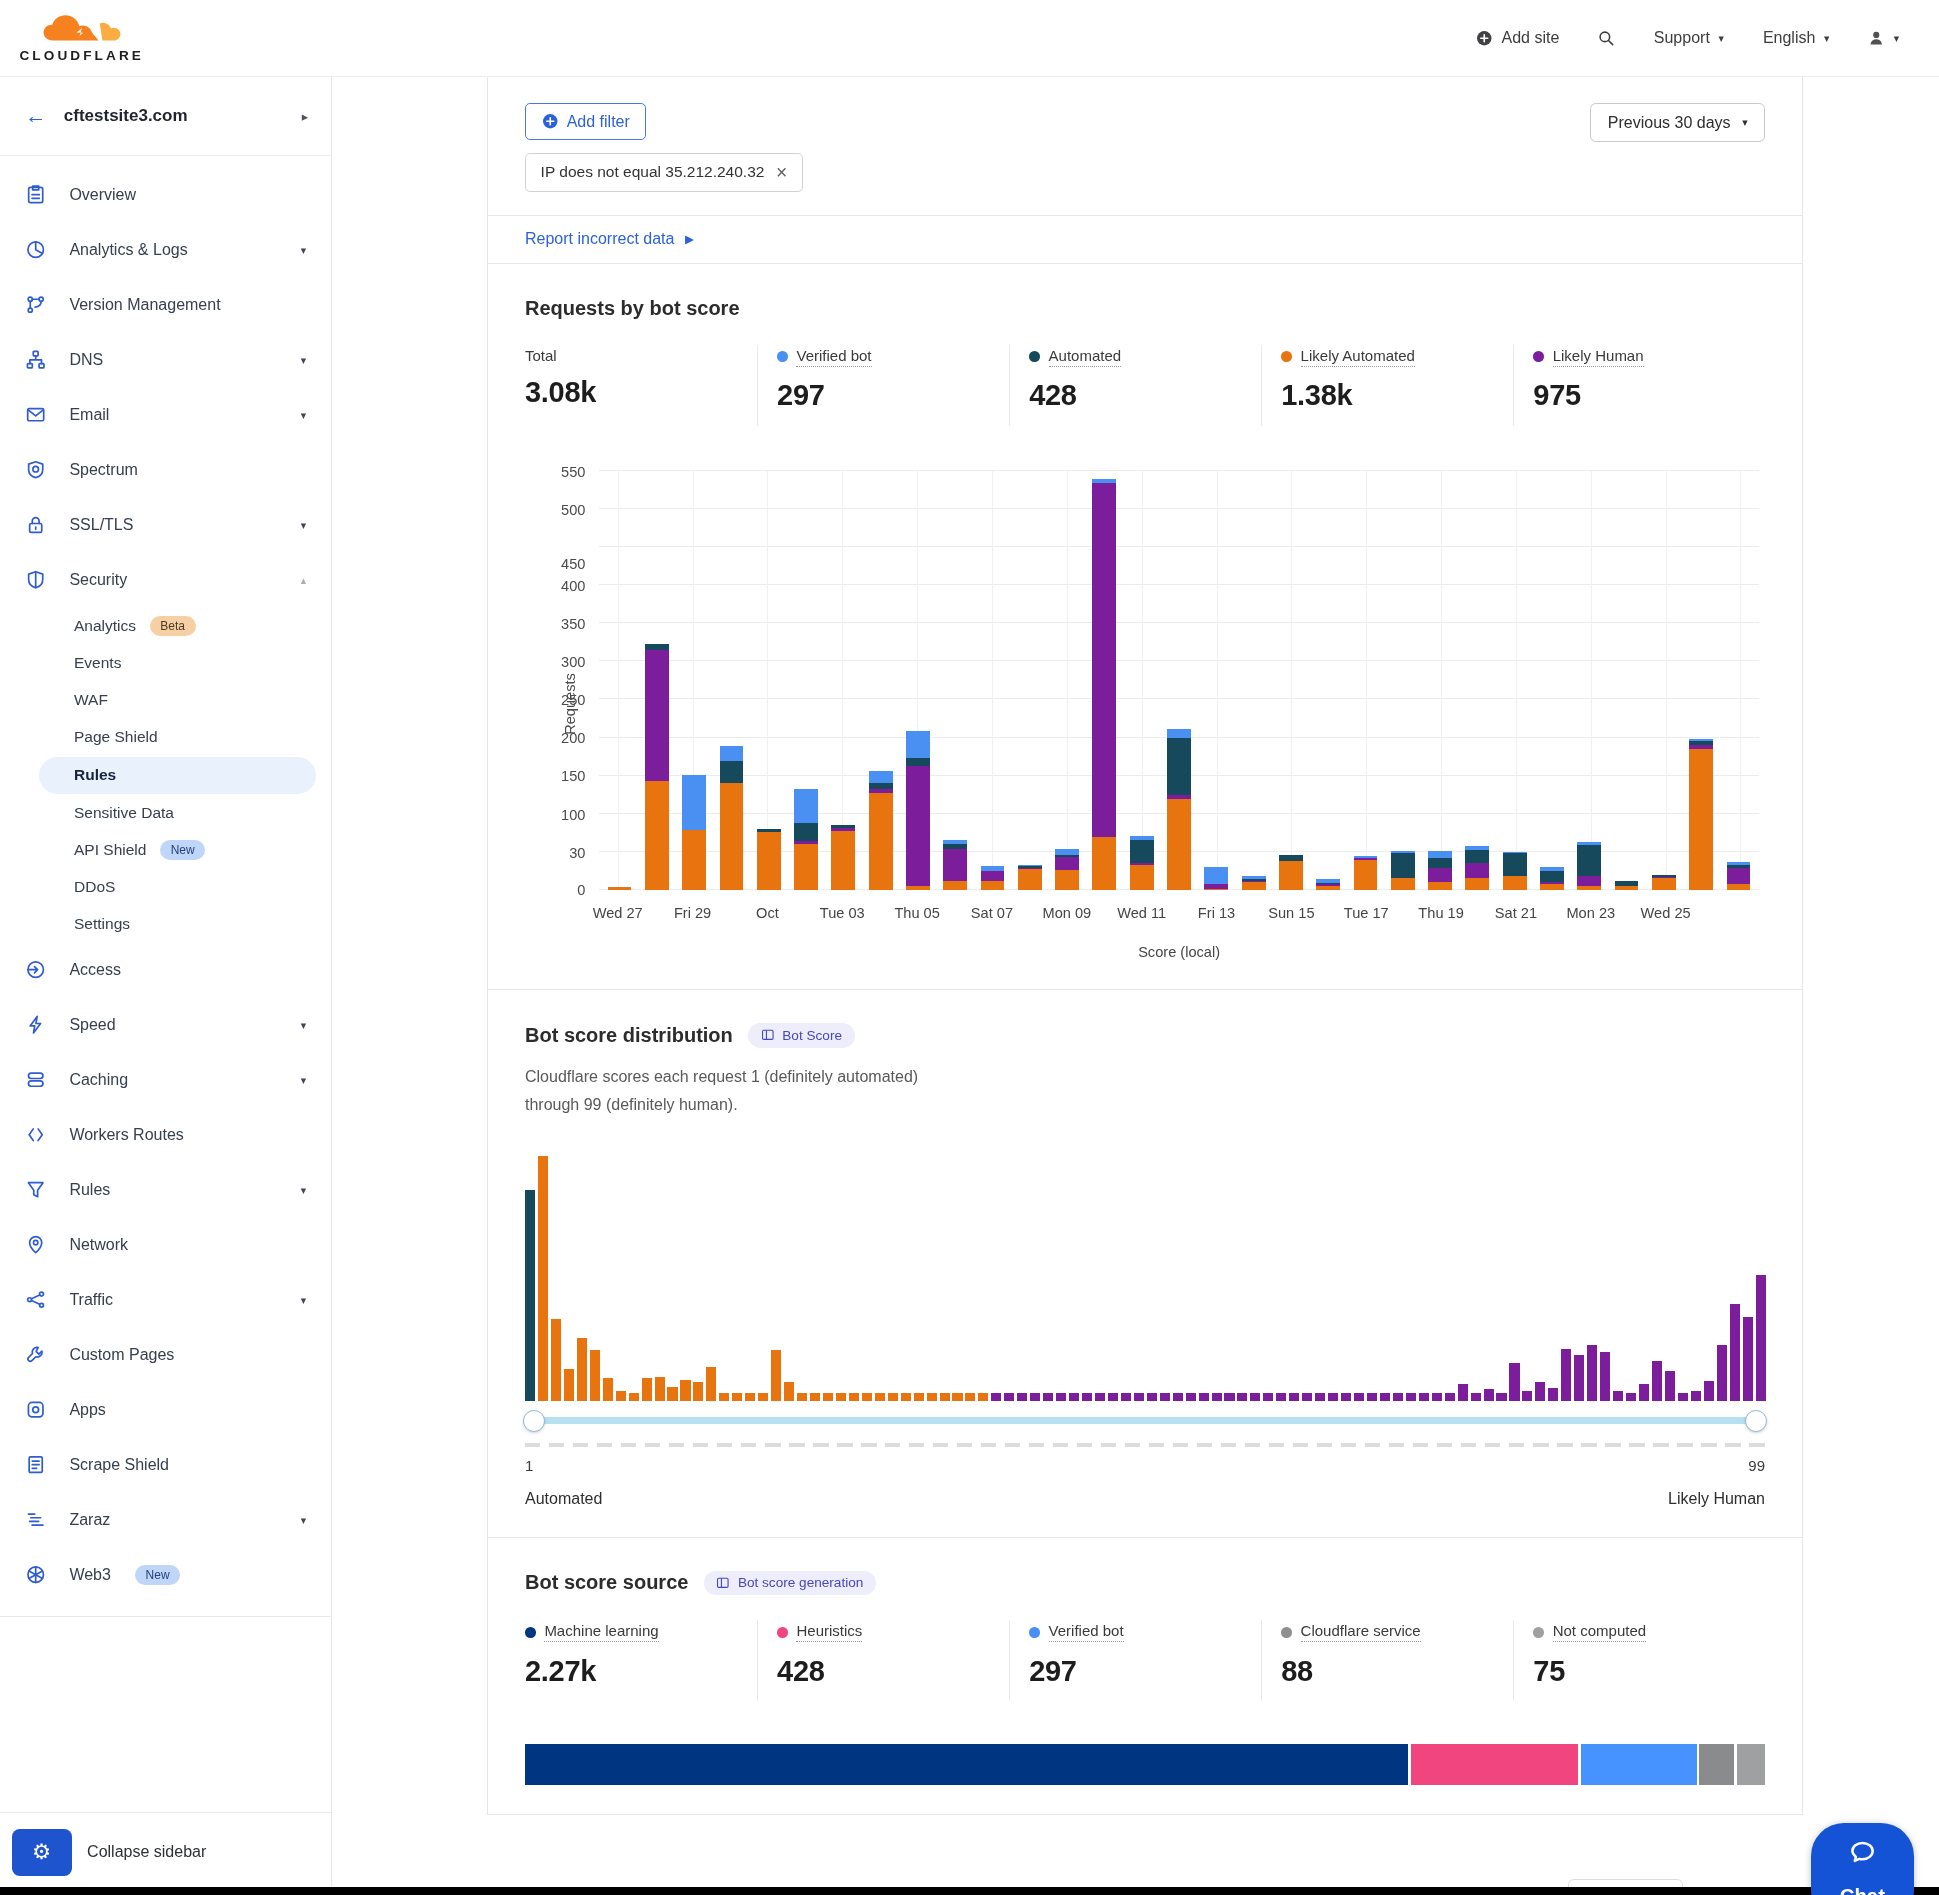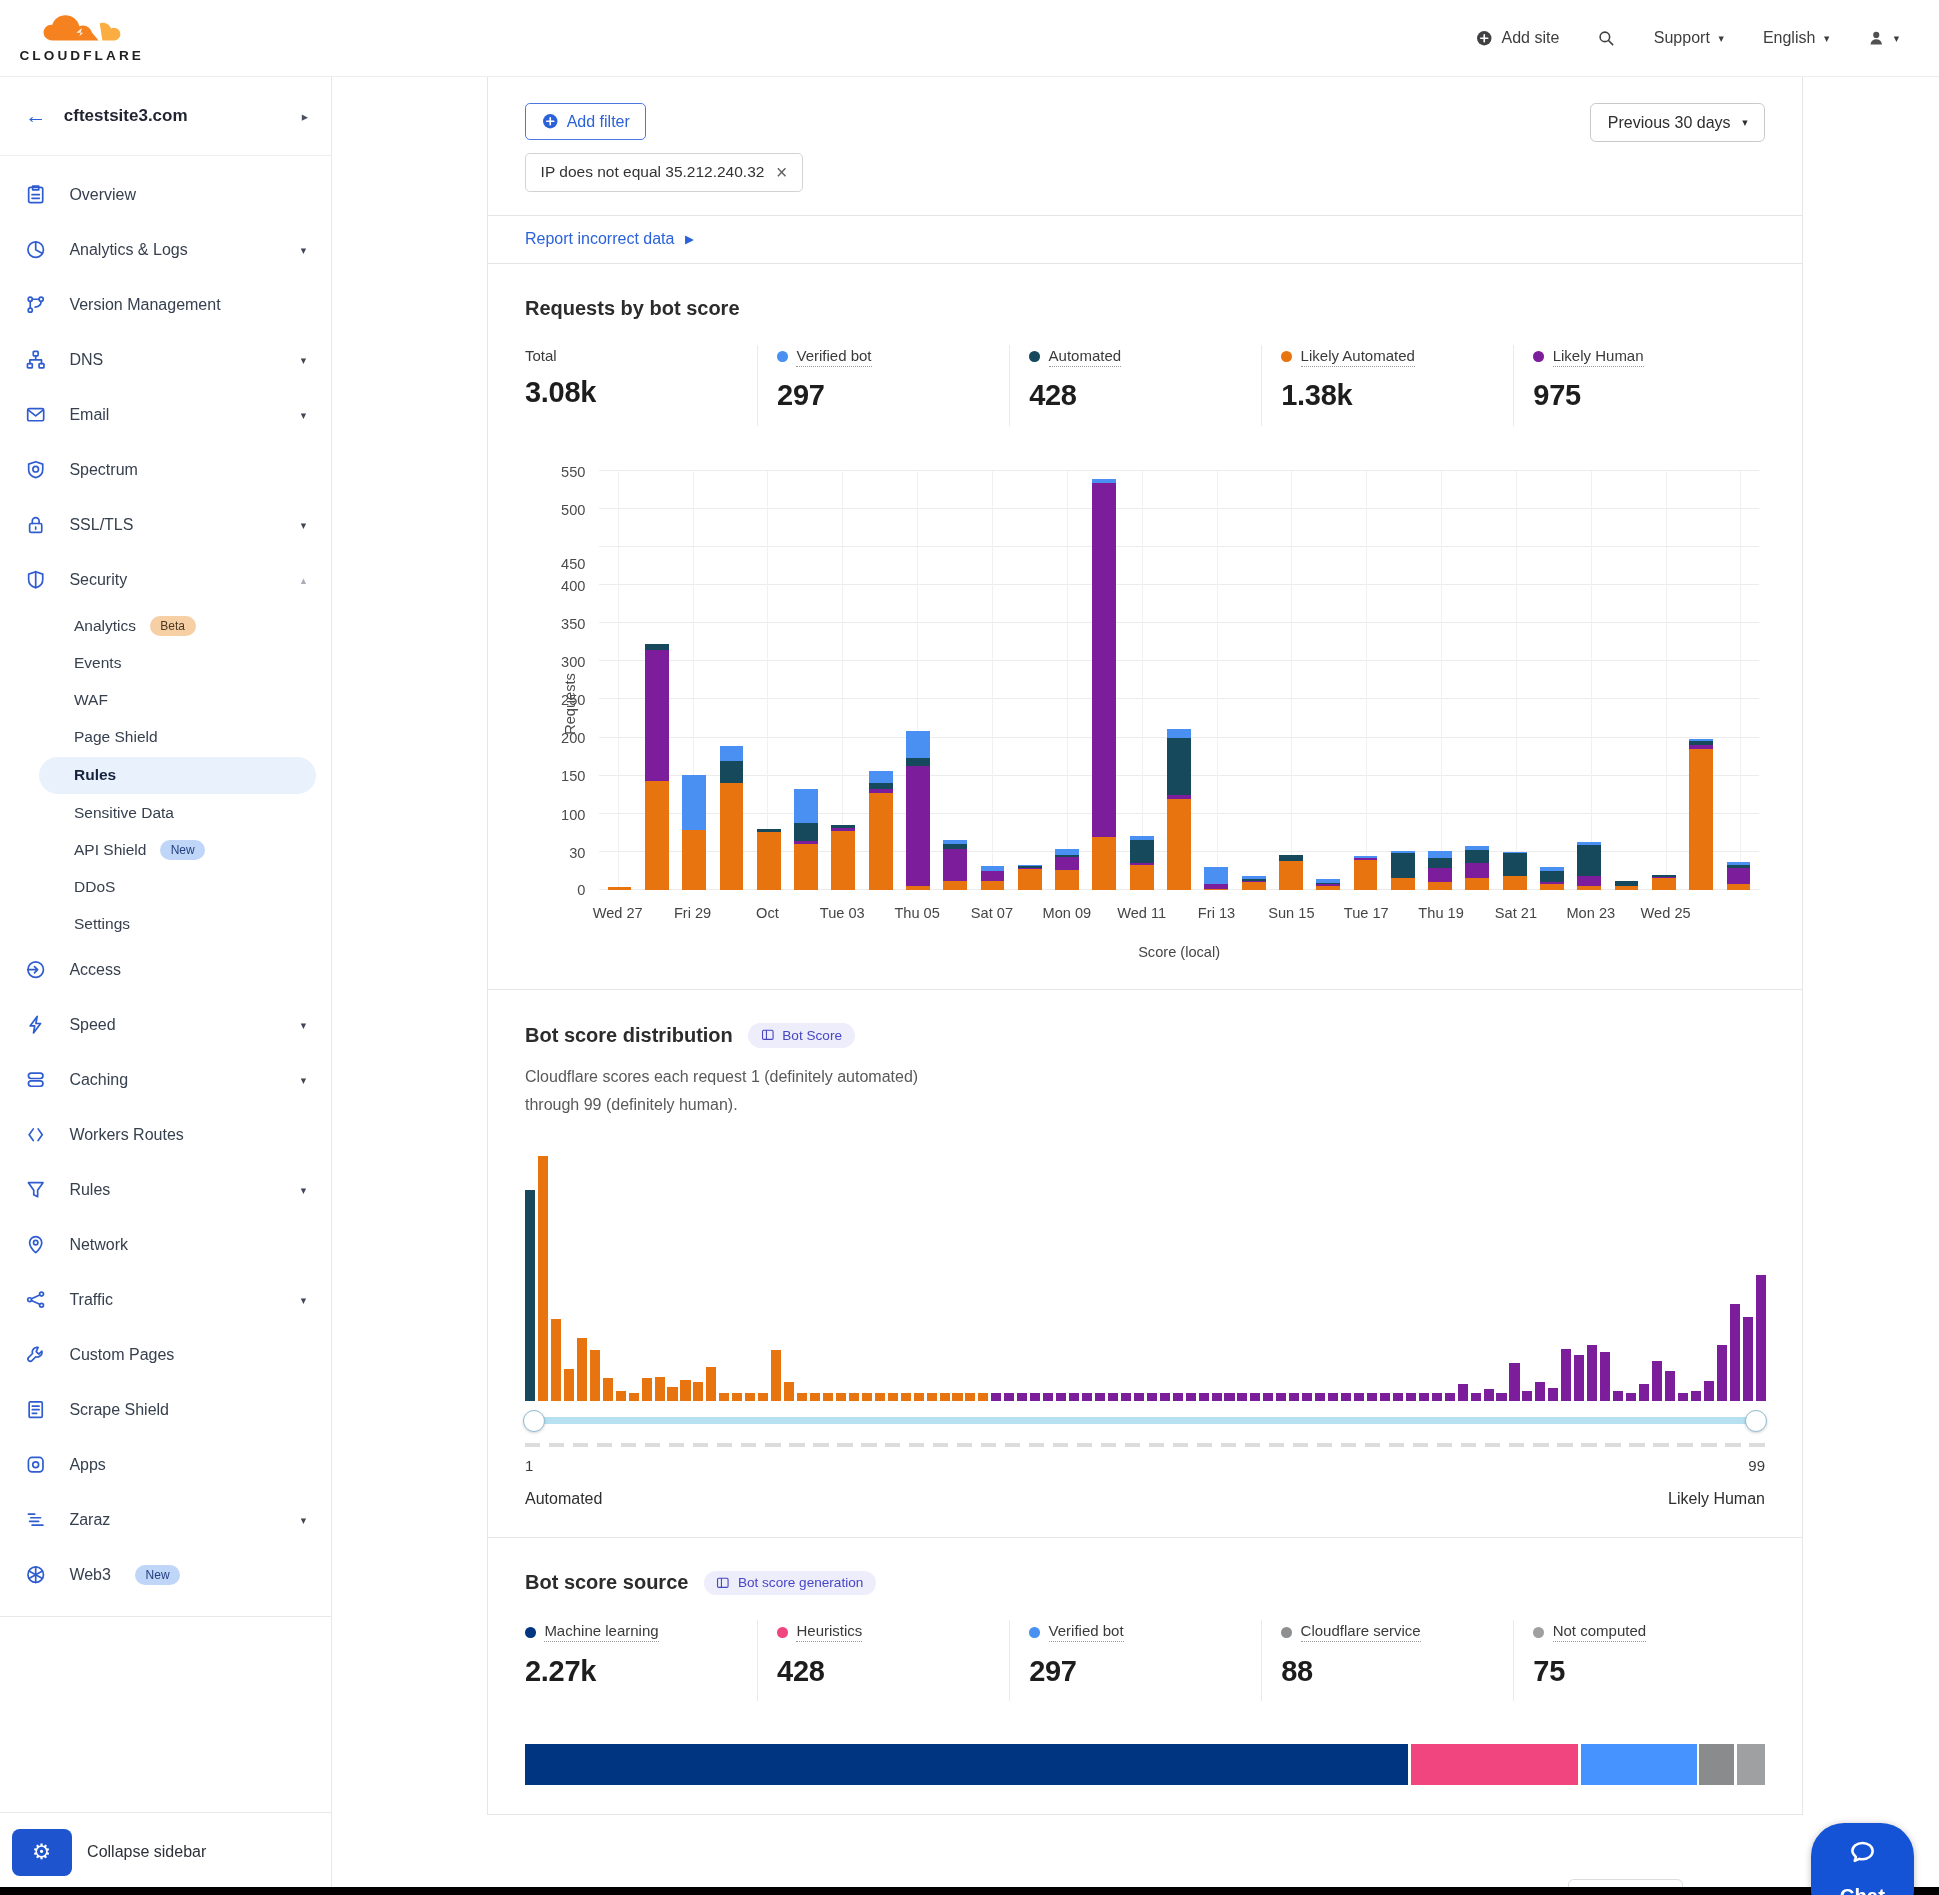--- a/index.html
+++ b/index.html
@@ -360,34 +360,34 @@
         <span class="icon">
           <svg viewBox="0 0 16 16">
             <path d="M10 2a3.9 3.9 0 00-4.6 5L2.2 10.2a1.9 1.9 0 102.7 2.7l3.2-3.2a3.9 3.9 0 005-4.6L10.6 7.6 8.4 5.4z"></path>
           </svg>
         </span>
         <span>Custom Pages</span>
       </div>
       <div class="nav-item">
         <span class="icon">
           <svg viewBox="0 0 16 16">
+            <rect x="2" y="2" width="12" height="12" rx="3"></rect>
+            <circle cx="8" cy="8" r="2.4"></circle>
+          </svg>
+        </span>
+        <span>Apps</span>
+      </div>
+      <div class="nav-item">
+        <span class="icon">
+          <svg viewBox="0 0 16 16">
             <rect x="2.6" y="1.6" width="10.8" height="12.8" rx="1"></rect>
             <path d="M5.2 5h5.6M5.2 8h5.6M5.2 11h3.6"></path>
           </svg>
         </span>
         <span>Scrape Shield</span>
-      </div>
-      <div class="nav-item">
-        <span class="icon">
-          <svg viewBox="0 0 16 16">
-            <rect x="2" y="2" width="12" height="12" rx="3"></rect>
-            <circle cx="8" cy="8" r="2.4"></circle>
-          </svg>
-        </span>
-        <span>Apps</span>
       </div>
       <div class="nav-item">
         <span class="icon">
           <svg viewBox="0 0 16 16">
             <path d="M2 3.4h5.2M4 6.4h8M3 9.4h7.4M5 12.4h9"></path>
           </svg>
         </span>
         <span>Zaraz</span>
         <span class="nav-chev">▾</span>
       </div>

